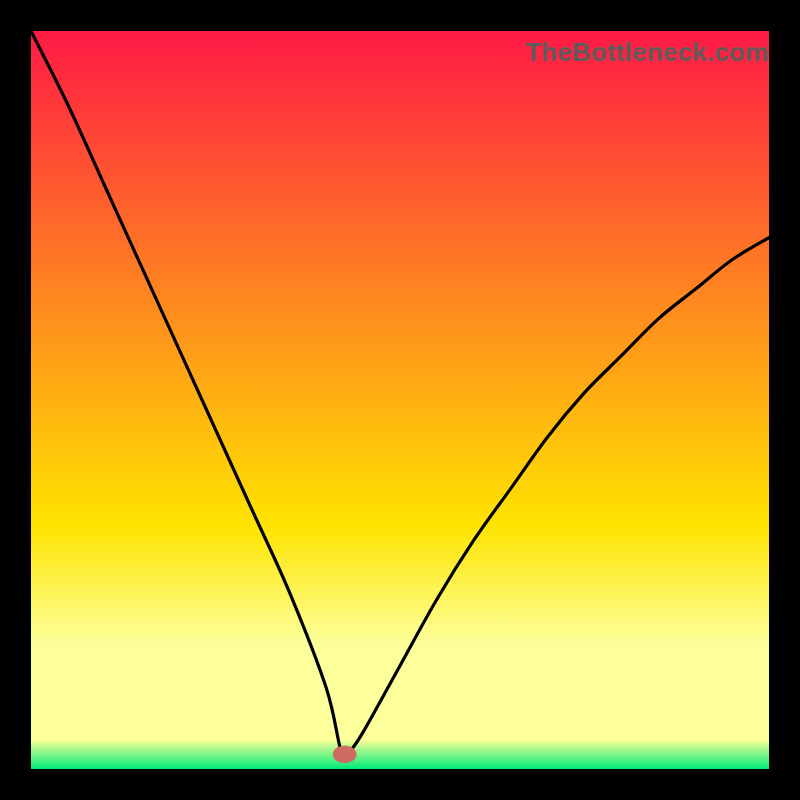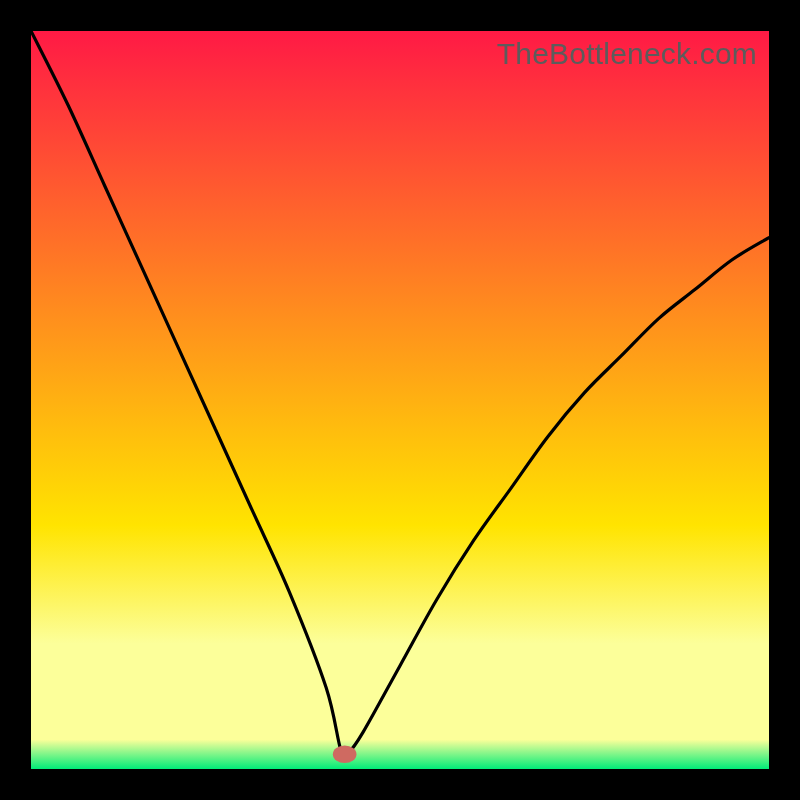--- a/index.html
+++ b/index.html
@@ -23,24 +23,24 @@
     position: absolute;
     left: 31px;
     top: 31px;
     width: 738px;
     height: 738px;
     overflow: hidden;
   }
   .watermark {
     position: absolute;
     top: 6px;
-    right: 12px;
+    right: 0;
     color: #5c5c5c;
-    font-size: 30px;
-    font-weight: 400;
+    font-size: 26px;
+    font-weight: 700;
     letter-spacing: 0.2px;
     user-select: none;
   }
   svg { display: block; }
 </style>
 </head>
 <body>
 
 <div class="frame">
   <div class="plot">

